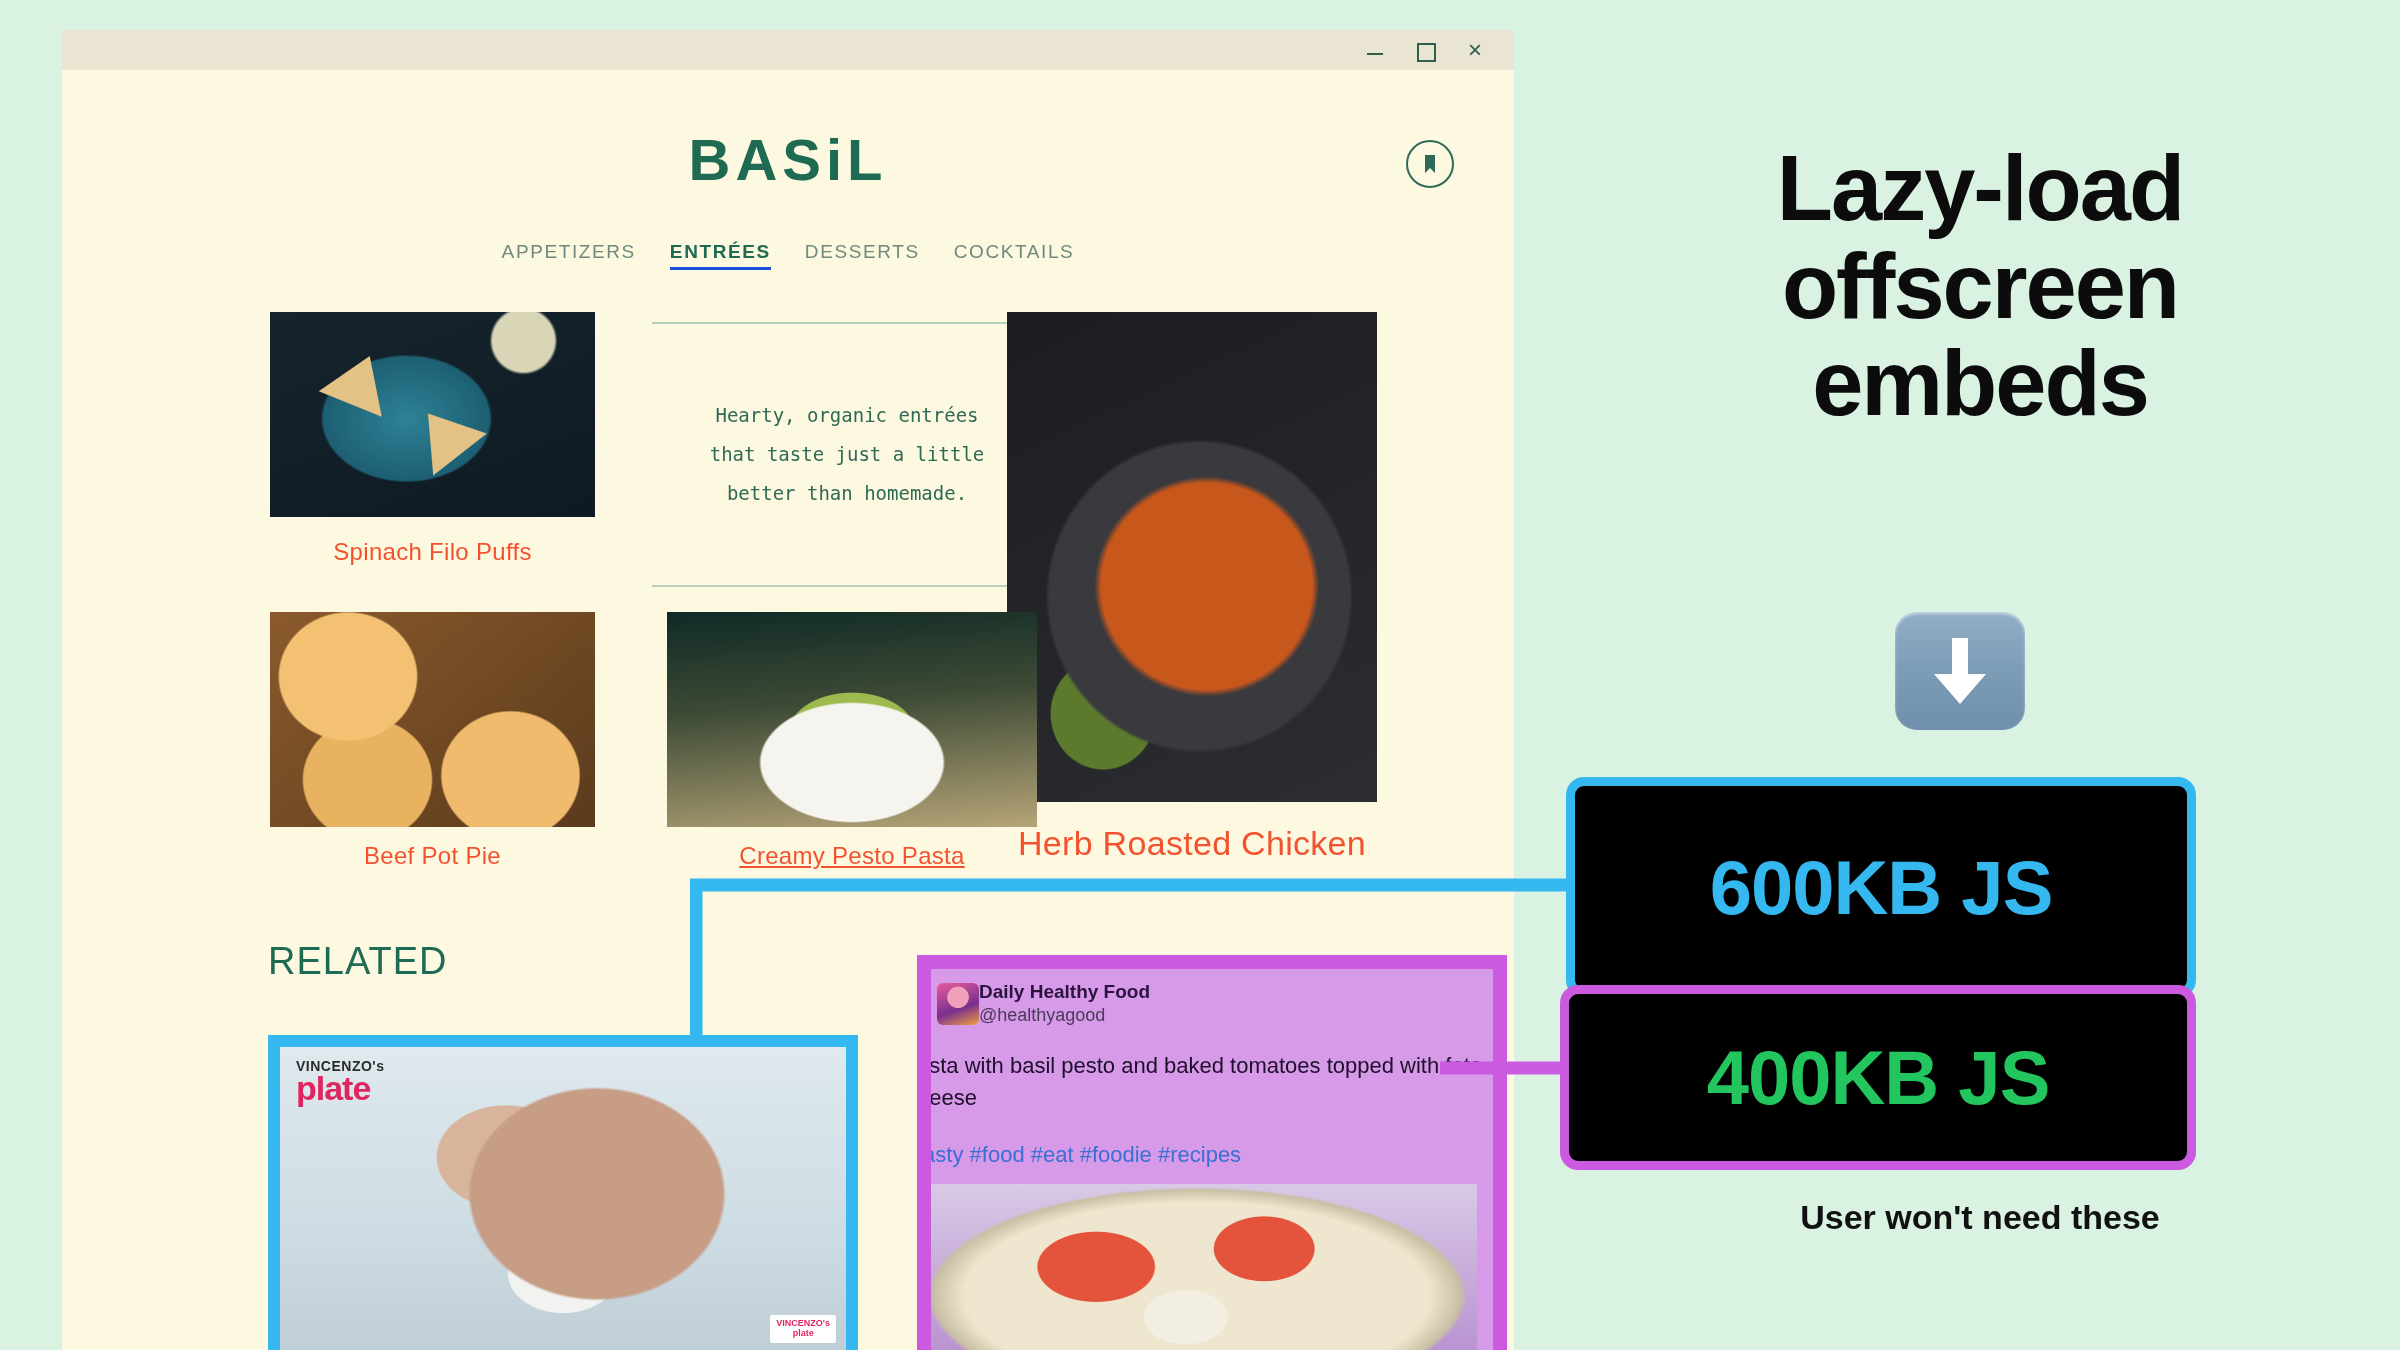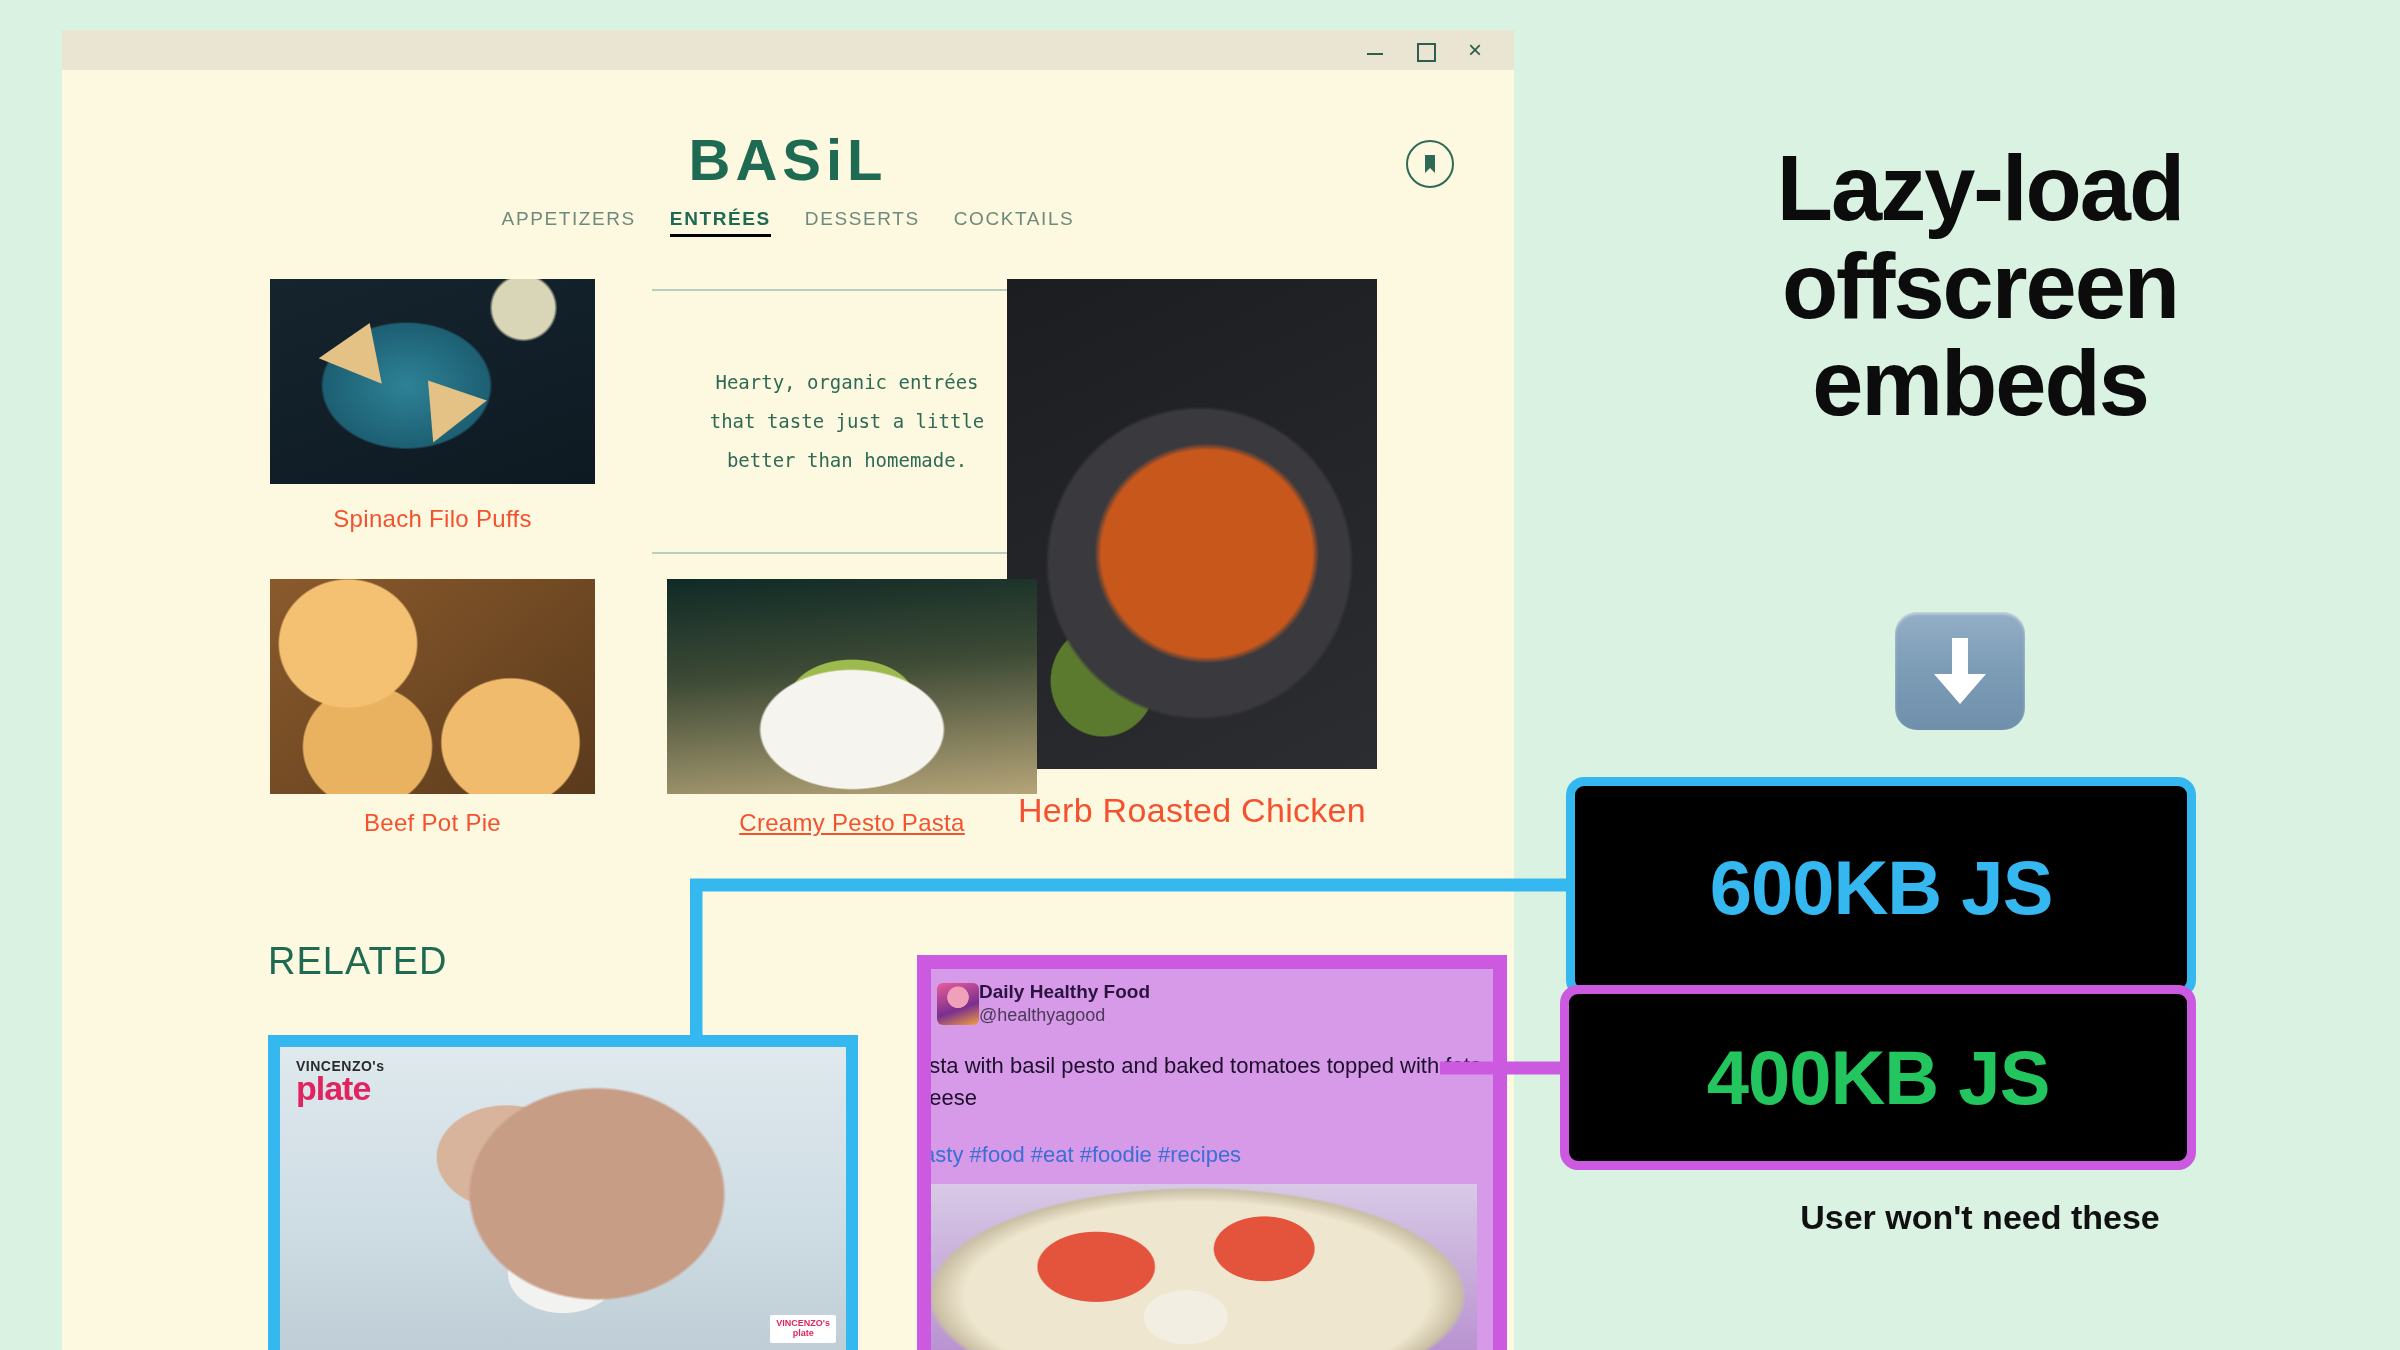--- a/index.html
+++ b/index.html
@@ -31,25 +31,25 @@
   .brand{
     font-family:"Liberation Sans", sans-serif; font-weight:700;
     font-size:58px; letter-spacing:5px; color:#1f6a53;
   }
   .bookmark-btn{
     position:absolute; right:60px; top:70px; width:48px; height:48px;
     border:2px solid #2f6a56; border-radius:50%;
     display:flex; align-items:center; justify-content:center; cursor:pointer;
   }
   .nav{
-    margin-top:15px; display:flex; justify-content:center; gap:34px;
+    margin-top:48px; display:flex; justify-content:center; gap:34px;
     font-size:19px; letter-spacing:1.6px; color:#6f8a7c;
   }
   .nav a{ text-decoration:none; color:inherit; cursor:pointer; padding-bottom:4px;}
-  .nav a.active{ color:#1f6a53; font-weight:700; border-bottom:3px solid #000000; }
+  .nav a.active{ color:#1f6a53; font-weight:700; border-bottom:3px solid #1d4ed8; }
 
   
   .grid{ position:relative; margin-top:42px; padding:0 70px; height:530px; }
   .tile{ position:absolute; overflow:hidden; }
   .tile img, .ph{ width:100%; height:100%; display:block; }
 
   #t-filo{ left:208px; top:0px; width:325px; height:205px; }
   #t-pot { left:208px; top:300px; width:325px; height:215px; }
   #t-pasta{ left:605px; top:300px; width:370px; height:215px; }
   #t-chicken{ left:945px; top:0px; width:370px; height:490px; }

